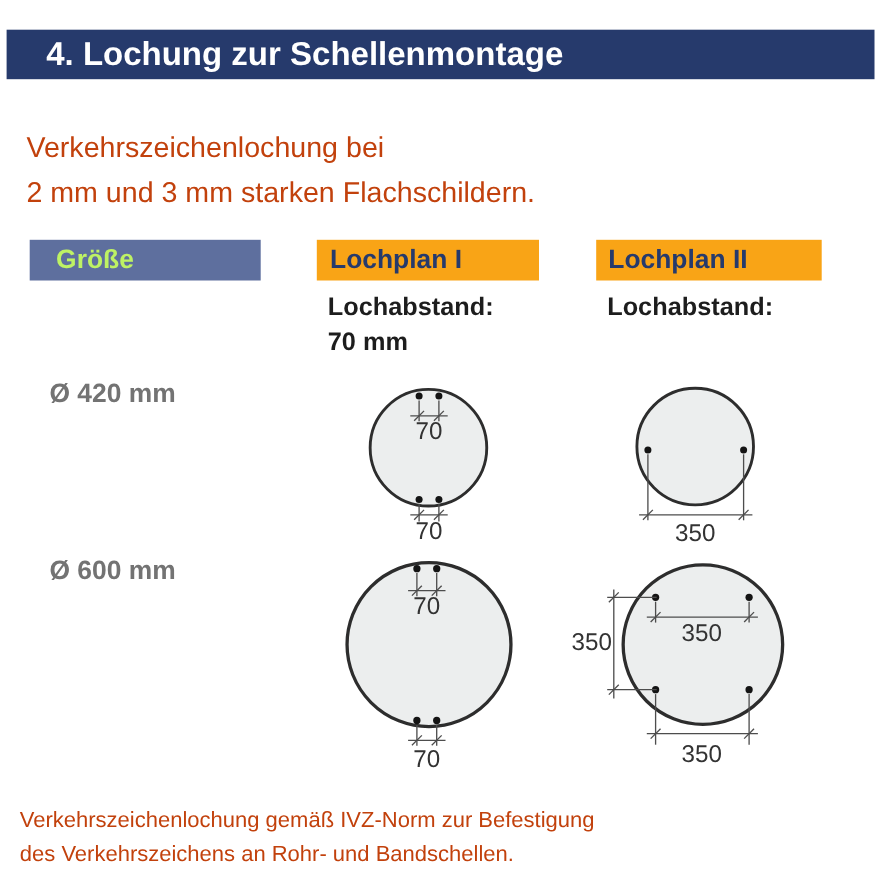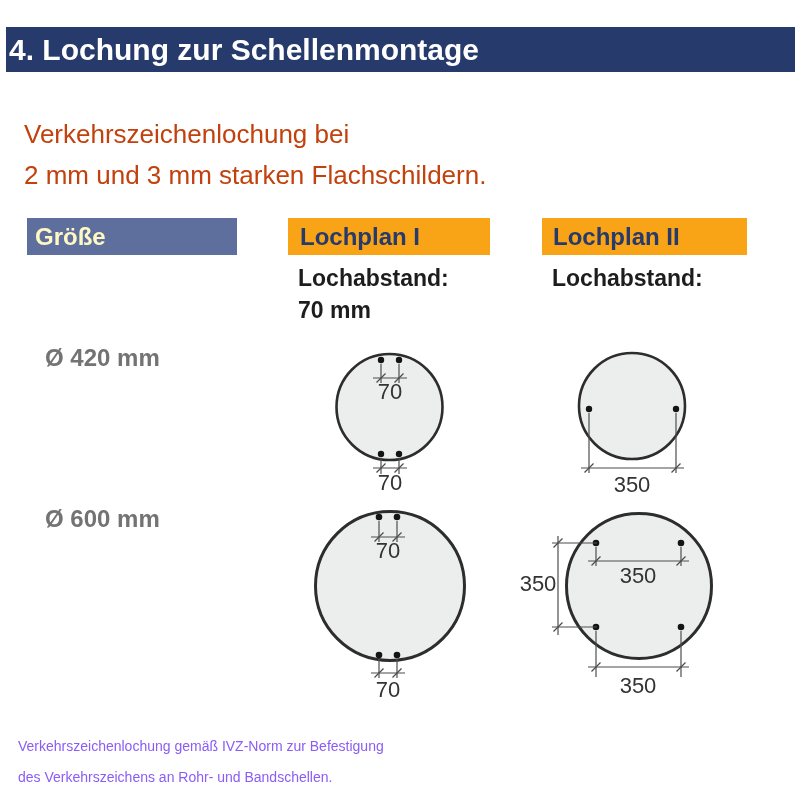--- a/index.html
+++ b/index.html
@@ -15,43 +15,43 @@
     background: #ffffff;
     overflow: hidden;
   }
   .abs { position: absolute; }
 
   .header-bar {
     left: 6px; top: 27px; width: 789px; height: 45px;
     background: var(--navy, #263a6c);
     color: #ffffff;
     display: flex; align-items: center;
-    padding-left: 3px;
+    padding-left: 36px;
     font-size: 30px; font-weight: bold;
     white-space: nowrap;
   }
 
   .intro {
     left: 24px; top: 114px;
     font-size: 26px; line-height: 41px;
     color: #c2410c;
     white-space: nowrap;
   }
 
   .colbar {
     top: 218px; height: 37px;
     display: flex; align-items: center;
     font-size: 24px; font-weight: bold;
     white-space: nowrap;
   }
   .colbar-size {
     left: 27px; width: 210px;
     background: var(--slate, #5e6f9e);
-    color: #fef9c3;
-    padding-left: 8px;
+    color: #bef264;
+    padding-left: 24px;
   }
   .colbar-plan1 {
     left: 288px; width: 202px;
     background: var(--orange, #f9a416);
     color: var(--navy, #263a6c);
     padding-left: 12px;
   }
   .colbar-plan2 {
     left: 542px; width: 205px;
     background: var(--orange, #f9a416);
@@ -74,22 +74,22 @@
     left: 45px;
     font-size: 24px; font-weight: bold;
     color: #737373;
     white-space: nowrap;
   }
   .size-row1 { top: 344px; }
   .size-row2 { top: 505px; }
 
   .footer {
     left: 18px; top: 731px;
-    font-size: 14px; line-height: 31px;
-    color: #8b5cf6;
+    font-size: 20px; line-height: 31px;
+    color: #c2410c;
     white-space: nowrap;
   }
 
   svg.diagram { position: absolute; overflow: visible; }
   .disc {
     fill: var(--disc-fill, #eceeee);
     stroke: var(--disc-stroke, #2d2d2d);
   }
   .hole { fill: #141414; stroke: none; }
   .dim {

